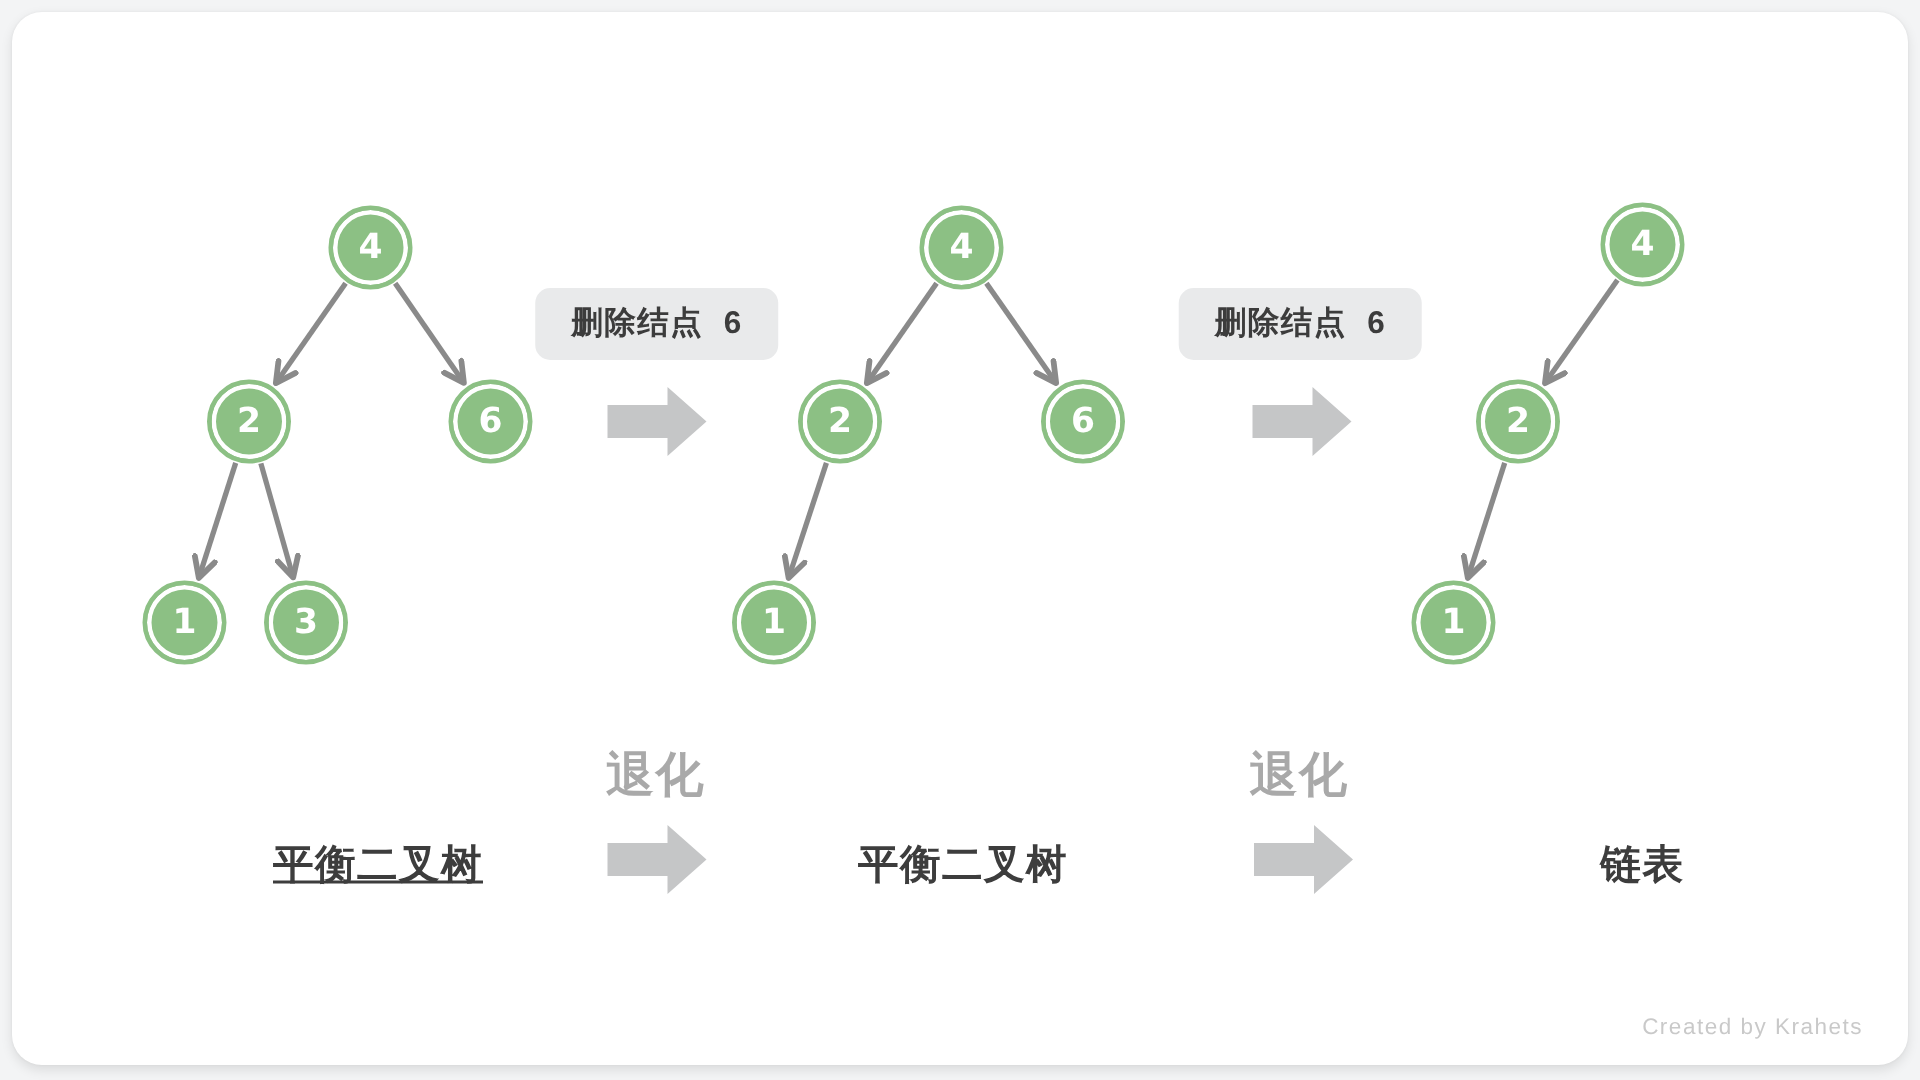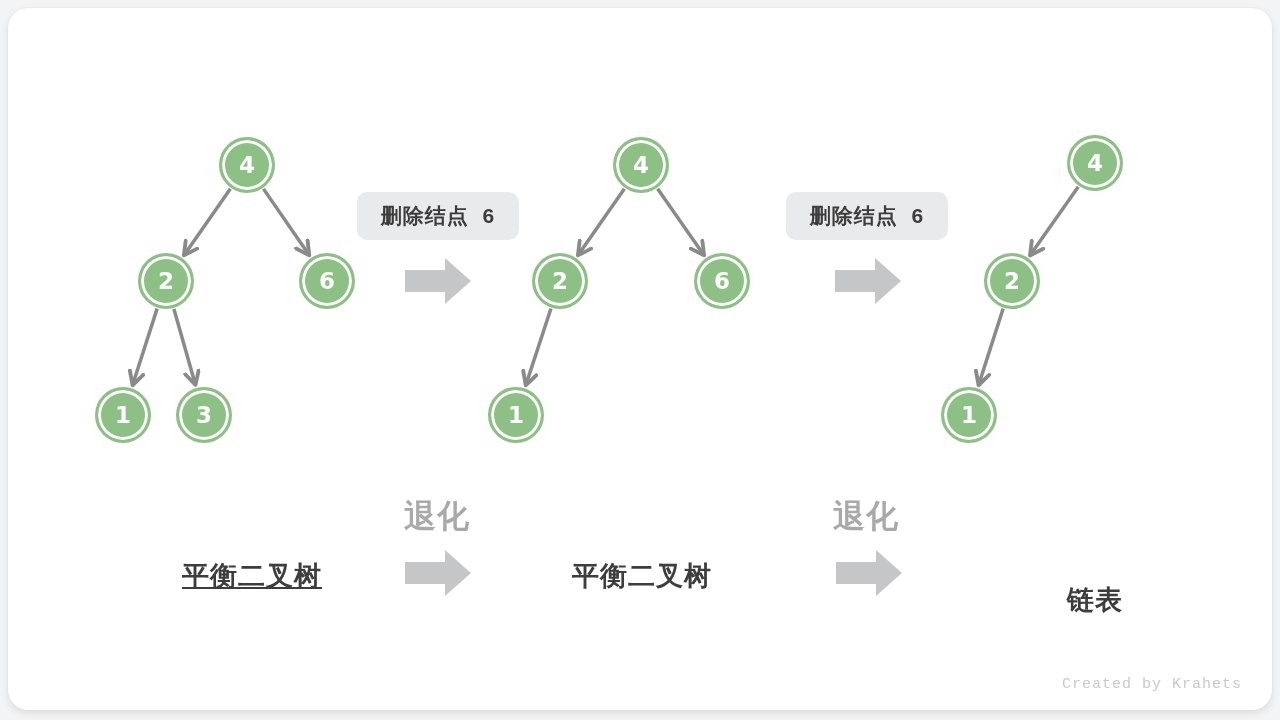--- a/index.html
+++ b/index.html
@@ -86,21 +86,21 @@
     font-weight: bold;
     letter-spacing: 1px;
     white-space: nowrap;
   }
   .watermark {
     position: absolute;
     top: 676px;
     right: 38px;
     color: var(--watermark-text);
     font-size: 15px;
-    font-family: Liberation Mono, monospace;
+    font-family: Liberation Sans, sans-serif;
     letter-spacing: 1px;
     white-space: nowrap;
   }
 </style>
 </head>
 <body>
 
 <div class="stage">
   <div class="card"></div>
 
@@ -137,21 +137,21 @@
       <div class="node" style="left: 204px; top: 415px;">3</div>
       <div class="tree-label" style="left: 252px; top: 576px; text-decoration: underline;">平衡二叉树</div>
       <div class="node" style="left: 641px; top: 165px;">4</div>
       <div class="node" style="left: 560px; top: 281px;">2</div>
       <div class="node" style="left: 722px; top: 281px;">6</div>
       <div class="node" style="left: 516px; top: 415px;">1</div>
       <div class="tree-label" style="left: 642px; top: 576px;">平衡二叉树</div>
       <div class="node" style="left: 1095px; top: 163px;">4</div>
       <div class="node" style="left: 1012px; top: 281px;">2</div>
       <div class="node" style="left: 969px; top: 415px;">1</div>
-      <div class="tree-label" style="left: 1095px; top: 576px; margin-top: 24px;">链表</div>
+      <div class="tree-label" style="left: 1095px; top: 576px;">链表</div>
       <div class="action-label" style="left: 438px; top: 216px;">删除结点  6</div>
       <div class="degrade-label" style="left: 437px; top: 517px;">退化</div>
       <div class="action-label" style="left: 867px; top: 216px;">删除结点  6</div>
       <div class="degrade-label" style="left: 866px; top: 517px;">退化</div>
     </div>
 
   <div class="watermark">Created by Krahets</div>
 </div>
 
 </body></html>

